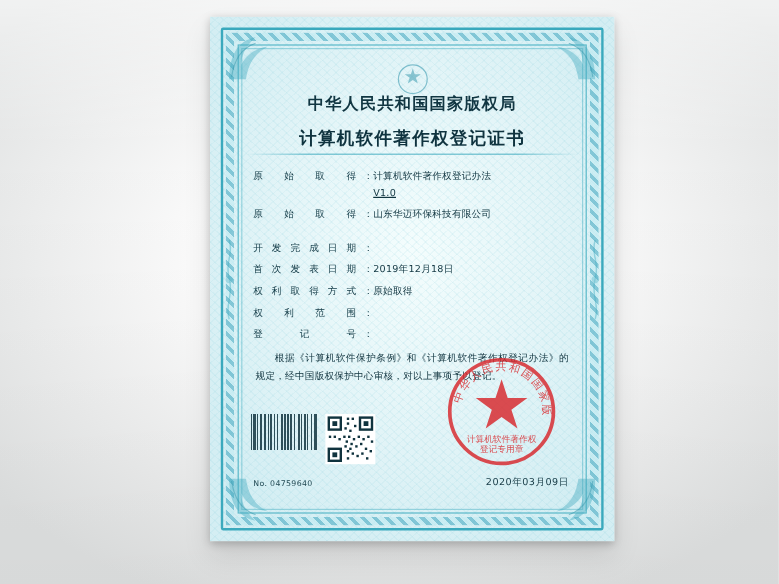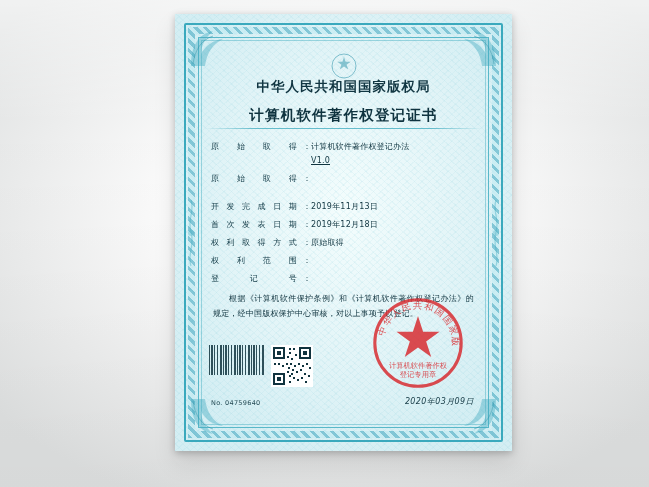--- a/index.html
+++ b/index.html
@@ -249,21 +249,20 @@
     color: #244b55;
     letter-spacing: 0.3px;
   }
   .issue-date {
     position: absolute;
     right: 8px;
     bottom: 14px;
     font-size: 8px;
     color: #163a45;
     letter-spacing: 0.4px;
-    font-style: italic;
   }
 </style>
 </head>
 <body>
 
 <div id="backdrop"></div>
 
 <div id="certificate">
 
   <div class="paper-tex"></div>
@@ -332,28 +331,28 @@
         <span class="field-colon">：</span>
         <span class="field-value">
           <span>计算机软件著作权登记办法</span>
           <span class="sub">V1.0</span>
         </span>
       </div>
 
       <div class="field-row">
         <span class="field-label">原始取得</span>
         <span class="field-colon">：</span>
+        <span class="field-value">山东华迈环保科技有限公司</span>
       </div>
 
       <div class="gap-lg"></div>
 
       <div class="field-row">
         <span class="field-label">开发完成日期</span>
         <span class="field-colon">：</span>
-        <span class="field-value">2019年11月13日</span>
       </div>
 
       <div class="field-row">
         <span class="field-label">首次发表日期</span>
         <span class="field-colon">：</span>
         <span class="field-value">2019年12月18日</span>
       </div>
 
       <div class="field-row">
         <span class="field-label">权利取得方式</span>

